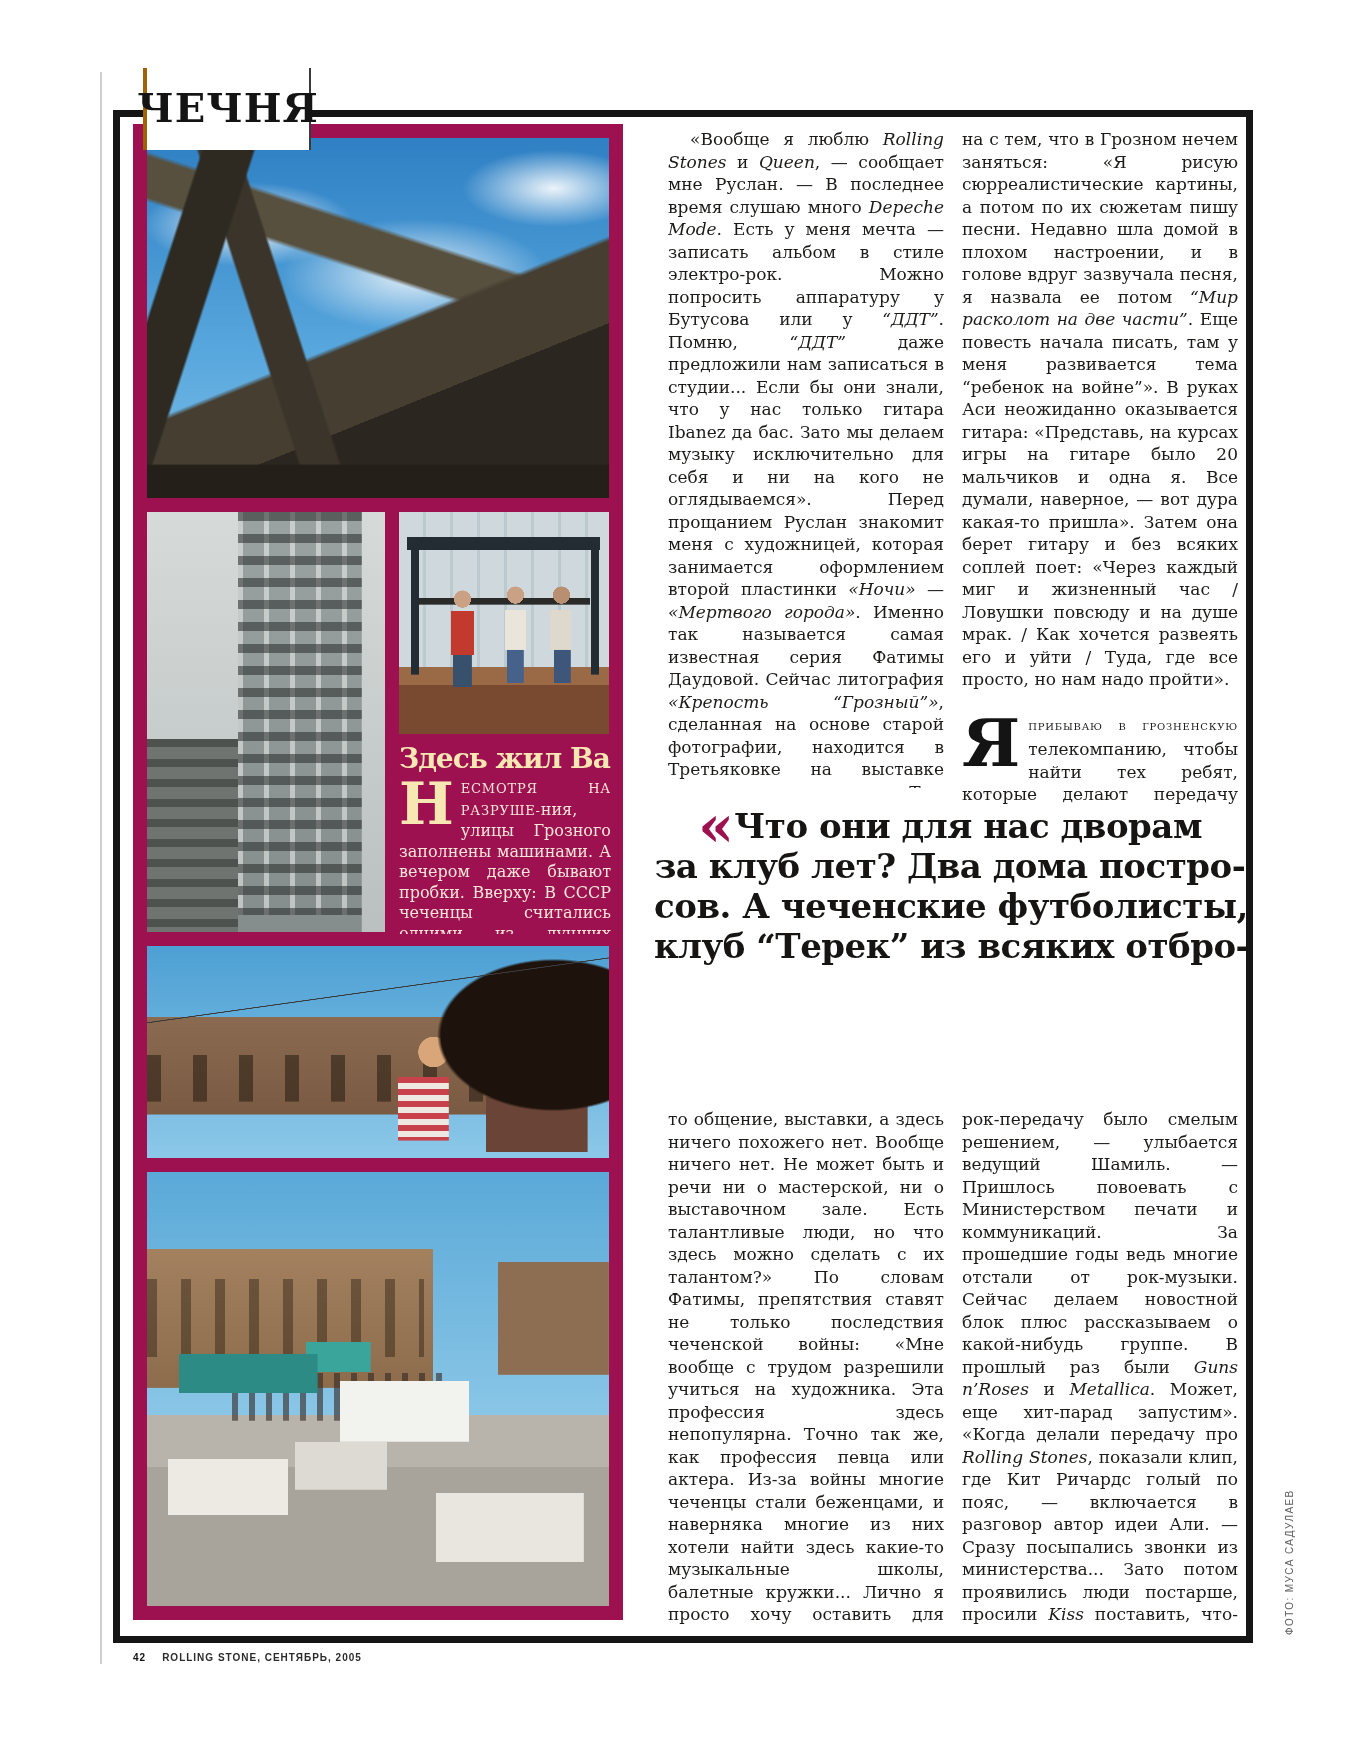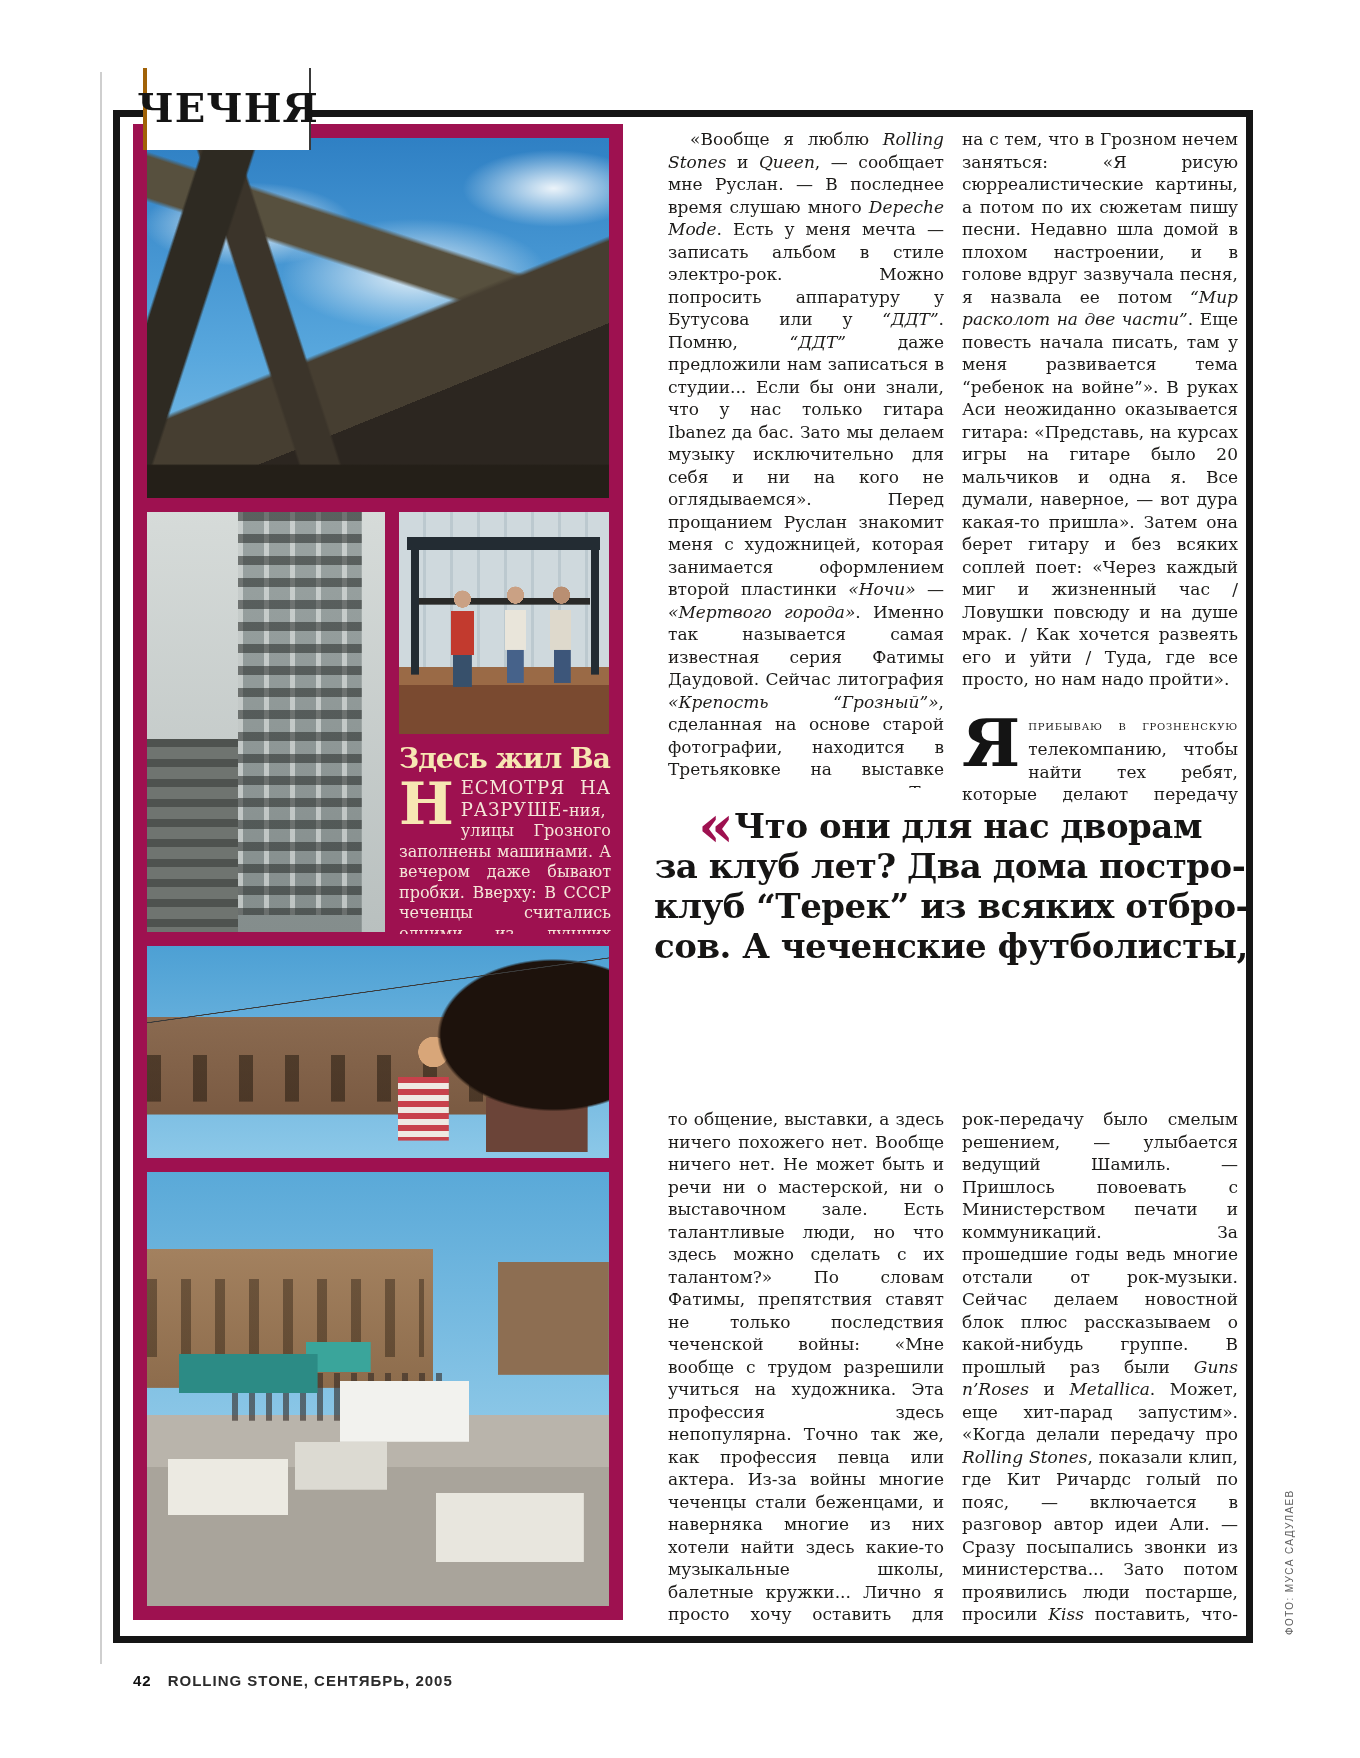--- a/index.html
+++ b/index.html
@@ -24,21 +24,21 @@
     position:absolute;left:143px;top:68px;width:162px;height:82px;background:#fff;
     border-left:4px solid #a16207;border-right:2px solid #3a3a3a;z-index:5;
     display:flex;align-items:center;justify-content:center;
   }
   .section-tab .lbl{
     font-family:"DejaVu Serif",serif;font-weight:bold;font-size:40px;letter-spacing:1px;
     color:#141414;white-space:nowrap;padding-bottom:4px;
   }
   .footer{
     position:absolute;left:133px;top:1652px;font-family:"Liberation Sans",sans-serif;
-    font-weight:bold;font-size:15px;color:#2b2b2b;letter-spacing:1px;margin-top:20px;
+    font-weight:bold;font-size:10px;color:#2b2b2b;letter-spacing:1px;
   }
   .footer .pn{margin-right:16px;color:#111;}
   .photo-credit{
     position:absolute;left:1284px;top:1415px;height:220px;
     writing-mode:vertical-rl;transform:rotate(180deg);
     font-family:"Liberation Sans",sans-serif;font-size:10px;color:#606060;letter-spacing:1.4px;
     white-space:nowrap;
   }
   
   .panel{position:absolute;left:133px;top:124px;width:490px;height:1496px;background:var(--maroon);}
@@ -106,21 +106,21 @@
       linear-gradient(0deg,#a9a49b 0 32%,#b9b4ab 32% 44%,rgba(0,0,0,0) 44%) 0 0/100% 100% no-repeat,
       linear-gradient(180deg,#5aa9d8,#9ed2ec 80%,#c2e2f2) 0 0/100% 100% no-repeat;}
   
   .caption{position:absolute;left:266px;top:620px;width:212px;height:190px;color:var(--captext);overflow:hidden;}
   .cap-headline{
     font-weight:bold;font-size:28px;line-height:30px;color:var(--cream);
     letter-spacing:-1px;white-space:nowrap;margin:0 0 4px 0;
   }
   .cap-body{font-size:16px;line-height:20.5px;text-align:justify;margin:0;}
   .cap-drop{float:left;font-size:58px;line-height:46px;padding:3px 7px 0 0;color:var(--cream);font-weight:bold;}
-  .cap-sc{font-size:18px;letter-spacing:.8px;}
+  .cap-sc{font-size:13px;letter-spacing:.8px;}
   
   .txt{position:absolute;font-size:17px;line-height:22.5px;text-align:justify;overflow:hidden;}
   .txt p{margin:0;}
   .it{font-style:italic;}
   #col1-top{left:668px;top:128px;width:276px;height:660px;}
   #col1-top p{text-indent:22px;}
   #col2-top{left:962px;top:128px;width:276px;height:676px;}
   #col2-top .p2{margin-top:22px;}
   .drop2{float:left;font-size:66px;line-height:52px;font-weight:bold;padding:4px 8px 0 0;color:#141414;}
   .sc2{font-size:10px;letter-spacing:.8px;}
@@ -171,22 +171,22 @@
   </div>
 
   <div class="txt" id="col2-top">
     <p><span>на с тем, что в Грозном нечем заняться: «Я рисую сюрреалистические картины, а потом по их сюжетам пишу песни. Недавно шла домой в плохом настроении, и в голове вдруг зазвучала песня, я назвала ее потом </span><span class="it">“Мир расколот на две части”</span><span>. Еще повесть начала писать, там у меня развивается тема “ребенок на войне”». В руках Аси неожиданно оказывается гитара: «Представь, на курсах игры на гитаре было 20 мальчиков и одна я. Все думали, наверное, — вот дура какая-то пришла». Затем она берет гитару и без всяких соплей поет: «Через каждый миг и жизненный час / Ловушки повсюду и на душе мрак. / Как хочется развеять его и уйти / Туда, где все просто, но нам надо пройти».</span></p>
     <p class="p2"><span class="drop2">Я</span><span class="sc2">ПРИБЫВАЮ В ГРОЗНЕНСКУЮ</span><span><span> телекомпанию, чтобы найти тех ребят, которые делают передачу «Рок-Арт». Нужные мне люди находятся за считанные минуты, и я сразу признаюсь им, что их программа поразила меня куда сильнее, чем девушка в узких брюках, попавшаяся мне по пути сюда. «Да, сделать</span></span></p>
   </div>
 
   <div class="pullquote">
     <div class="pq-line"><span class="qmark qopen">«</span><span>Что они для нас дворам</span></div>
     <div class="pq-line">за клуб лет? Два дома постро-</div>
+    <div class="pq-line">сов. А чеченские футболисты,</div>
     <div class="pq-line">клуб “Терек” из всяких отбро-</div>
-    <div class="pq-line">сов. А чеченские футболисты,</div>
   </div>
 
   <div class="txt" id="col1-bottom">
     <p><span>то общение, выставки, а здесь ничего похожего нет. Вообще ничего нет. Не может быть и речи ни о мастерской, ни о выставочном зале. Есть талантливые люди, но что здесь можно сделать с их талантом?» По словам Фатимы, препятствия ставят не только последствия чеченской войны: «Мне вообще с трудом разрешили учиться на художника. Эта профессия здесь непопулярна. Точно так же, как профессия певца или актера. Из-за войны многие чеченцы стали беженцами, и наверняка многие из них хотели найти здесь какие-то музыкальные школы, балетные кружки... Лично я просто хочу оставить для потомков какую-то историю. Вот этот самый разрушенный город». К нам подсаживается студентка журфака местного университета Ася. Она учится на втором курсе и явно не соглас-</span></p>
   </div>
 
   <div class="txt" id="col2-bottom">
     <p><span>рок-передачу было смелым решением, — улыбается ведущий Шамиль. — Пришлось повоевать с Министерством печати и коммуникаций. За прошедшие годы ведь многие отстали от рок-музыки. Сейчас делаем новостной блок плюс рассказываем о какой-нибудь группе. В прошлый раз были </span><span class="it">Guns n’Roses</span><span> и </span><span class="it">Metallica</span><span>. Может, еще хит-парад запустим». «Когда делали передачу про </span><span class="it">Rolling Stones</span><span>, показали клип, где Кит Ричардс голый по пояс, — включается в разговор автор идеи Али. — Сразу посыпались звонки из министерства... Зато потом проявились люди постарше, просили </span><span class="it">Kiss</span><span> поставить, что-то еще. Мы же просто пытаемся как-то занять людей, что-то придумать. А то все сидят по дворам и ничего не делают. Сейчас вот стрит-рейсингом начинаем заниматься, сколотили собственную рок-группу. Называ-</span></p>
   </div>
 

